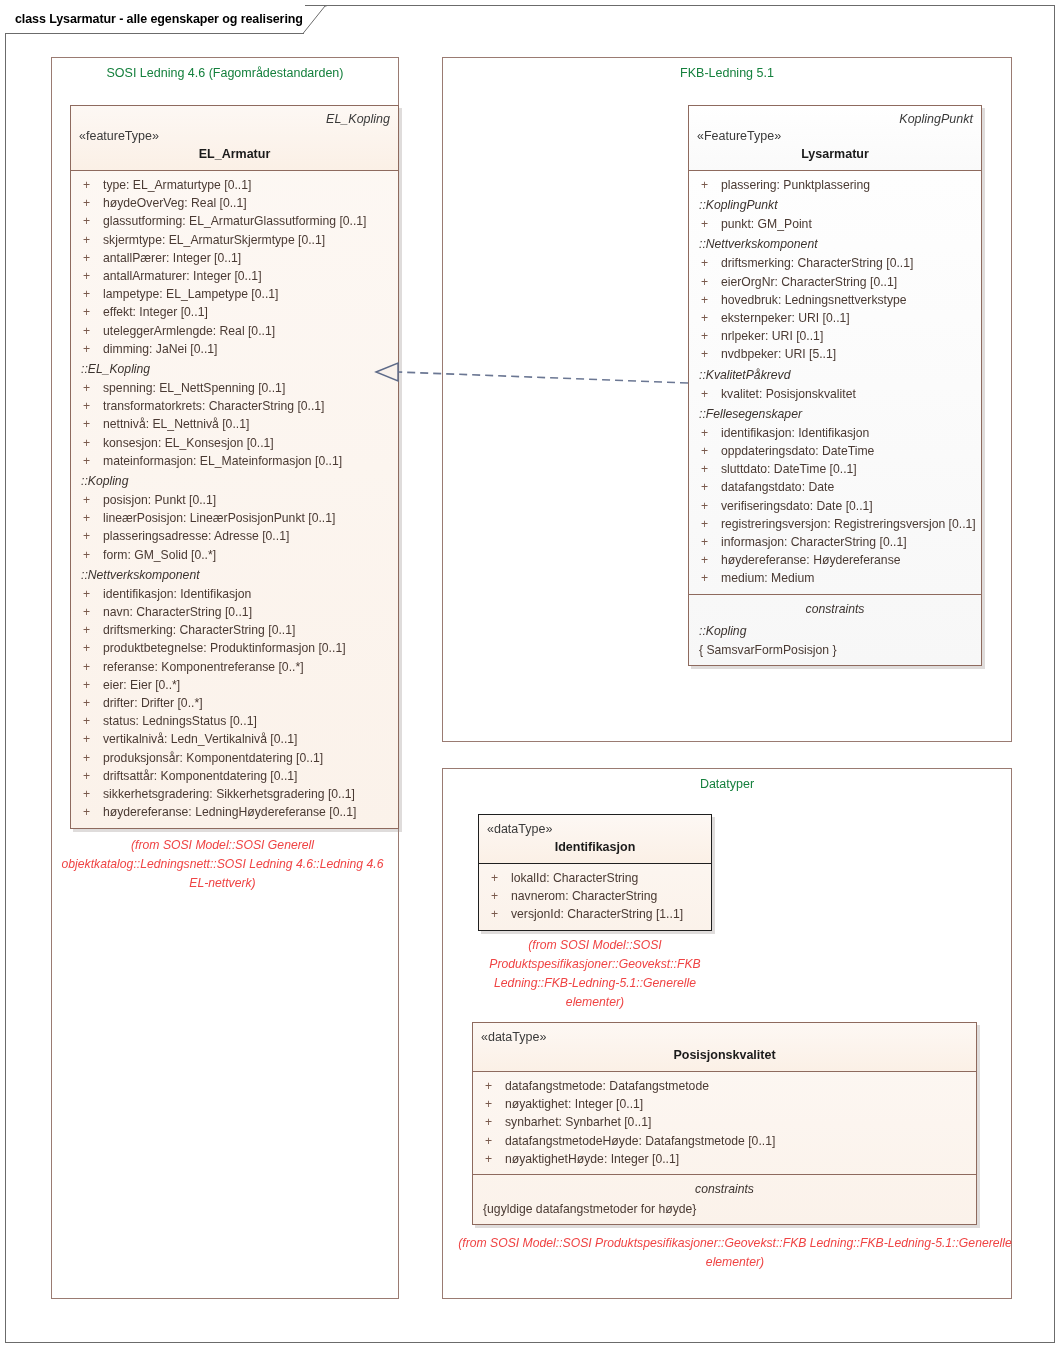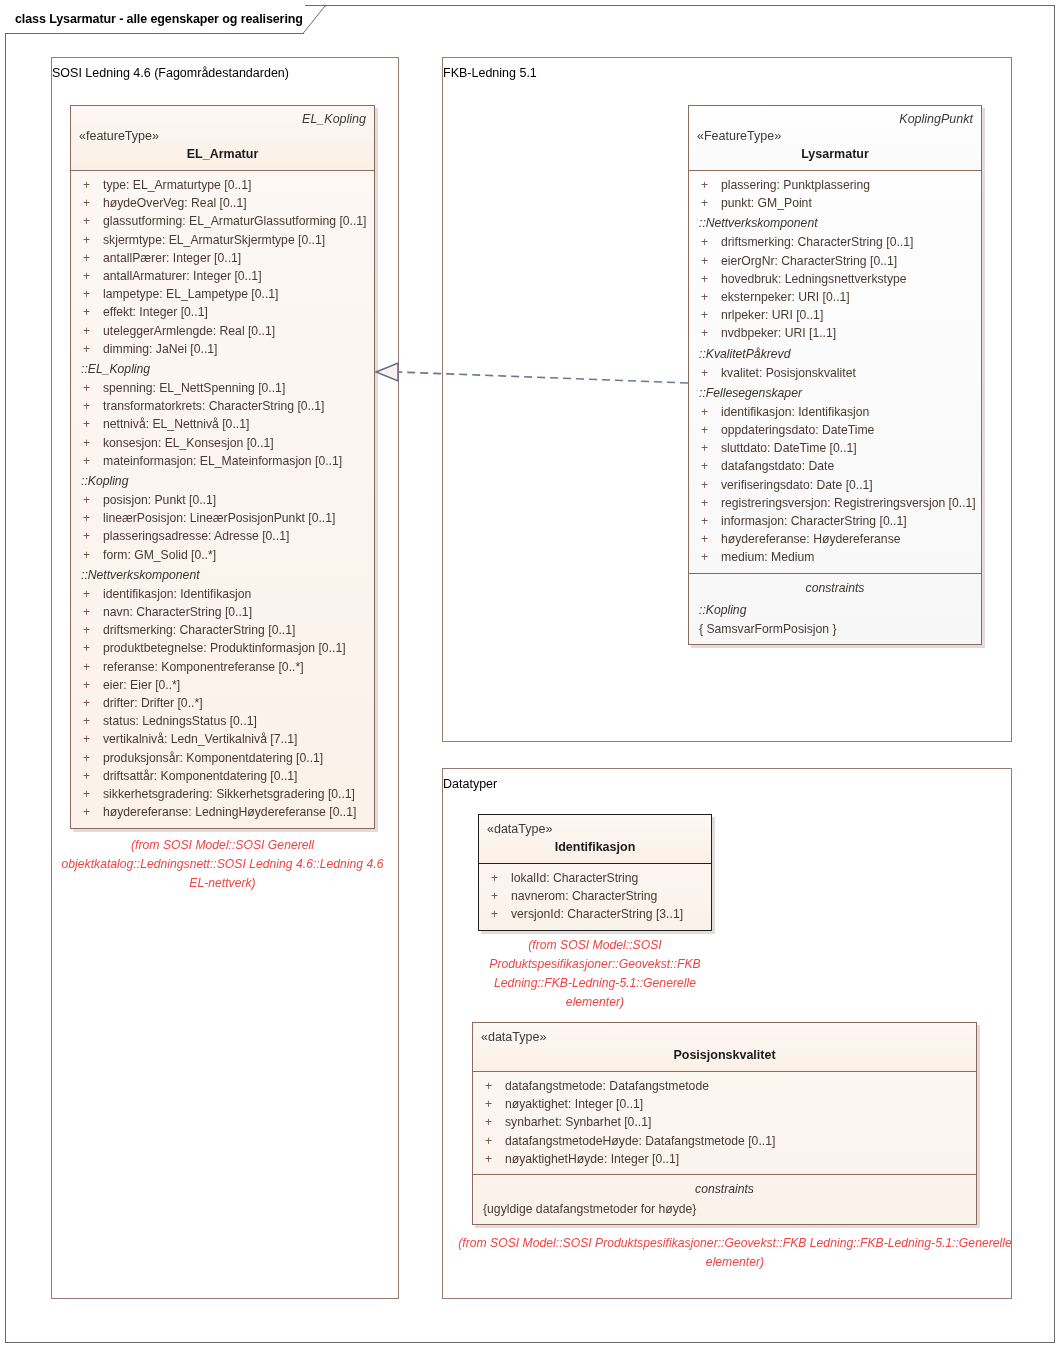--- a/index.html
+++ b/index.html
@@ -72,22 +72,23 @@
     position: absolute;
     box-sizing: border-box;
     border: 1px solid #9a7b72;
     background: #ffffff;
   }
   .pkg-title {
     position: absolute;
     top: 8px;
     left: 0;
     right: 0;
+    text-align: center;
     font-size: 12.5px;
-    color: #000000;
+    color: #15803d;
   }
 
   
   .uml {
     position: absolute;
     box-sizing: border-box;
     border: 1px solid #8e6a5e;
     background: linear-gradient(180deg, #fdf8f4 0%, #fbf2ea 100%);
     box-shadow: 3px 3px 0 rgba(150,140,135,0.30);
   }
@@ -206,21 +207,21 @@
   </div>
   <svg class="title-tab-slant" viewBox="0 0 24 29">
     <path d="M0,28.5 L22,1 L23.5,1" fill="none" stroke="#6b6b6b" stroke-width="1"></path>
   </svg>
   <div class="title-underline"></div>
 
   <div class="pkg" style="left:51px; top:57px; width:348px; height:1242px;">
     <div class="pkg-title">SOSI Ledning 4.6 (Fagområdestandarden)</div>
   </div>
 
-  <div class="uml" id="cls-el-armatur" style="left:70px; top:105px; width:305px;">
+  <div class="uml" id="cls-el-armatur" style="left:70px; top:105px; width:329px;">
     <div class="uml-head">
       <div class="uml-qualifier">EL_Kopling</div>
       <div class="uml-stereo">«featureType»</div>
       <div class="uml-name">EL_Armatur</div>
     </div>
     <div class="uml-compartment" id="comp-el-armatur">
         <div class="attr-row">
           <span class="attr-vis">+</span>
           <span class="attr-text">type: EL_Armaturtype [0..1]</span>
         </div>
@@ -326,21 +327,21 @@
         <div class="attr-row">
           <span class="attr-vis">+</span>
           <span class="attr-text">drifter: Drifter [0..*]</span>
         </div>
         <div class="attr-row">
           <span class="attr-vis">+</span>
           <span class="attr-text">status: LedningsStatus [0..1]</span>
         </div>
         <div class="attr-row">
           <span class="attr-vis">+</span>
-          <span class="attr-text">vertikalnivå: Ledn_Vertikalnivå [7..1]</span>
+          <span class="attr-text">vertikalnivå: Ledn_Vertikalnivå [0..1]</span>
         </div>
         <div class="attr-row">
           <span class="attr-vis">+</span>
           <span class="attr-text">produksjonsår: Komponentdatering [0..1]</span>
         </div>
         <div class="attr-row">
           <span class="attr-vis">+</span>
           <span class="attr-text">driftsattår: Komponentdatering [0..1]</span>
         </div>
         <div class="attr-row">
@@ -363,20 +364,21 @@
     <div class="uml-head" style="background:linear-gradient(180deg,#ffffff 0%, #fafafa 100%);">
       <div class="uml-qualifier">KoplingPunkt</div>
       <div class="uml-stereo">«FeatureType»</div>
       <div class="uml-name">Lysarmatur</div>
     </div>
     <div class="uml-compartment" id="comp-lysarmatur">
         <div class="attr-row">
           <span class="attr-vis">+</span>
           <span class="attr-text">plassering: Punktplassering</span>
         </div>
+        <div class="group-row">::KoplingPunkt</div>
         <div class="attr-row">
           <span class="attr-vis">+</span>
           <span class="attr-text">punkt: GM_Point</span>
         </div>
         <div class="group-row">::Nettverkskomponent</div>
         <div class="attr-row">
           <span class="attr-vis">+</span>
           <span class="attr-text">driftsmerking: CharacterString [0..1]</span>
         </div>
         <div class="attr-row">
@@ -390,21 +392,21 @@
         <div class="attr-row">
           <span class="attr-vis">+</span>
           <span class="attr-text">eksternpeker: URI [0..1]</span>
         </div>
         <div class="attr-row">
           <span class="attr-vis">+</span>
           <span class="attr-text">nrlpeker: URI [0..1]</span>
         </div>
         <div class="attr-row">
           <span class="attr-vis">+</span>
-          <span class="attr-text">nvdbpeker: URI [1..1]</span>
+          <span class="attr-text">nvdbpeker: URI [5..1]</span>
         </div>
         <div class="group-row">::KvalitetPåkrevd</div>
         <div class="attr-row">
           <span class="attr-vis">+</span>
           <span class="attr-text">kvalitet: Posisjonskvalitet</span>
         </div>
         <div class="group-row">::Fellesegenskaper</div>
         <div class="attr-row">
           <span class="attr-vis">+</span>
           <span class="attr-text">identifikasjon: Identifikasjon</span>
@@ -464,21 +466,21 @@
         <div class="attr-row">
           <span class="attr-vis">+</span>
           <span class="attr-text">lokalId: CharacterString</span>
         </div>
         <div class="attr-row">
           <span class="attr-vis">+</span>
           <span class="attr-text">navnerom: CharacterString</span>
         </div>
         <div class="attr-row">
           <span class="attr-vis">+</span>
-          <span class="attr-text">versjonId: CharacterString [3..1]</span>
+          <span class="attr-text">versjonId: CharacterString [1..1]</span>
         </div>
       </div>
   </div>
   <div class="caption" style="left:470px; top:936px; width:250px;">(from SOSI Model::SOSI Produktspesifikasjoner::Geovekst::FKB Ledning::FKB-Ledning-5.1::Generelle elementer)</div>
 
   <div class="uml" id="cls-posisjonskvalitet" style="left:472px; top:1022px; width:505px;">
     <div class="uml-head">
       <div class="uml-stereo">«dataType»</div>
       <div class="uml-name">Posisjonskvalitet</div>
     </div>

